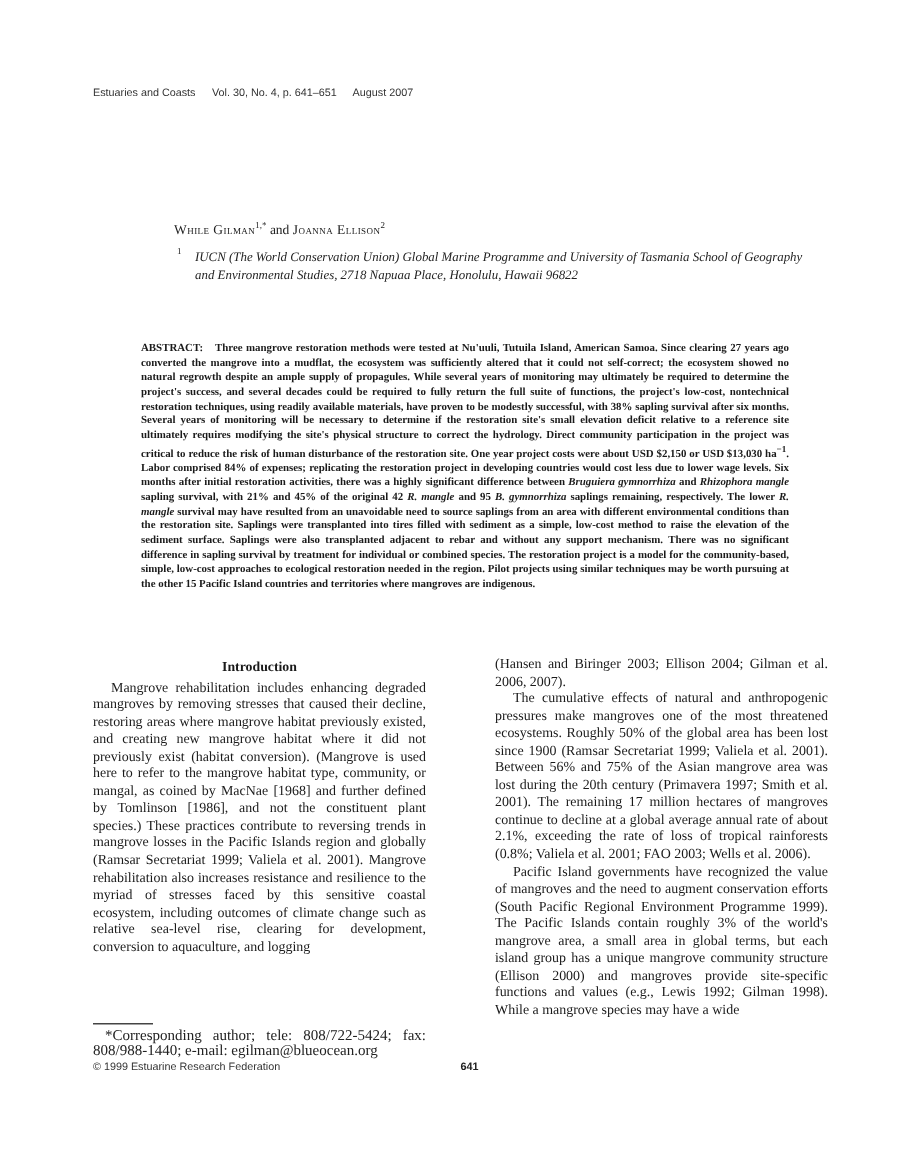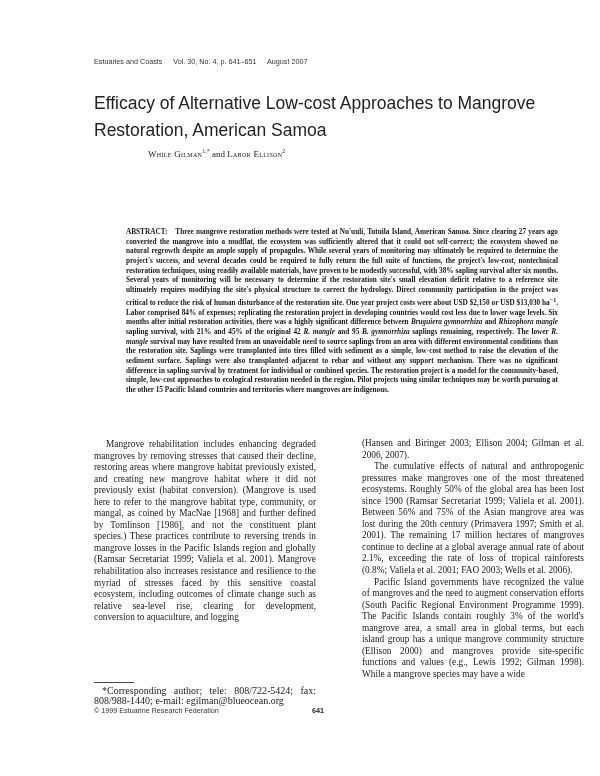--- a/index.html
+++ b/index.html
@@ -1,17 +1,17 @@
 <!DOCTYPE html>
 <html><head>
 <meta charset="utf-8">
 <style>
   html, body { margin: 0; padding: 0; background: #ffffff; }
   body { width: 600px; height: 776px; position: relative; overflow: hidden; color: #1a1a1a; }
-  .page { position: absolute; left: 0; top: 0; width: 560px; height: 776px; margin-left: 32px; }
+  .page { position: absolute; left: 0; top: 0; width: 560px; height: 776px; }
   .running-head { position: absolute; left: 62px; top: 57px; font-family: "Liberation Sans", sans-serif; font-size: 7.2px; color: #333; white-space: nowrap; }
   .running-head span { margin-right: 9px; }
   .title { position: absolute; left: 62px; top: 90px; width: 460px; font-family: "Liberation Sans", sans-serif; font-size: 17.5px; line-height: 27px; color: #222; font-weight: normal; margin: 0; }
   .authors { position: absolute; left: 116px; top: 148px; font-family: "Liberation Serif", serif; font-size: 9px; color: #222; white-space: nowrap; }
   .sc { font-variant: small-caps; letter-spacing: 0.3px; }
   .authors sup { font-size: 6px; }
   .affils { position: absolute; left: 118px; top: 165px; width: 420px; font-family: "Liberation Serif", serif; font-style: italic; font-size: 8.6px; line-height: 12.4px; color: #222; }
   .affil { position: relative; padding-left: 12px; }
   .affil sup { position: absolute; left: 0; top: -3px; font-style: normal; font-size: 6px; }
   .abstract { position: absolute; left: 94px; top: 228px; width: 432px; font-family: "Liberation Serif", serif; font-weight: bold; font-size: 7.25px; line-height: 9.65px; text-align: justify; color: #1a1a1a; }
@@ -19,47 +19,51 @@
   .abstract i { font-style: italic; font-family: Liberation Serif, serif; }
   .col { position: absolute; top: 439px; width: 222px; font-family: "Liberation Serif", serif; font-size: 9.3px; line-height: 11.55px; text-align: justify; color: #1a1a1a; }
   .col-left { left: 62px; }
   .col-right { left: 330px; top: 438px; }
   .sec-head { text-align: center; font-weight: bold; font-size: 9.2px; margin: 0 0 3px 0; }
   .para { margin: 0; text-indent: 12px; hyphens: manual; }
   .para.noindent { text-indent: 0; }
   .footnote-rule { position: absolute; left: 62px; top: 682px; width: 40px; height: 0; border-top: 0.8px solid #444; }
   .footnote { position: absolute; left: 62px; top: 686px; width: 222px; font-family: "Liberation Serif", serif; font-size: 10px; line-height: 9.6px; text-align: justify; color: #222; text-indent: 8px; }
   .footer-left { position: absolute; left: 62px; top: 706px; font-family: "Liberation Sans", sans-serif; font-size: 7.2px; color: #333; }
-  .footer-page { position: absolute; left: 280px; top: 706px; font-family: "Liberation Sans", sans-serif; font-weight: bold; font-size: 7.2px; color: #222; }
+  .footer-page { position: absolute; left: 307px; top: 706px; font-family: "Liberation Sans", sans-serif; font-weight: bold; font-size: 7.2px; color: #222; }
 </style>
 </head>
 <body>
 
 <div class="page">
 
   <div class="running-head">
     <span>Estuaries and Coasts</span>
     <span>Vol. 30, No. 4, p. 641–651</span>
     <span>August 2007</span>
   </div>
 
-  <h1 class="title">Efficacy of Alternative Low-cost Approaches to Mangrove Restoration, American Samoa</h1>
 
   <div class="authors">
-    <span class="sc">While Gilman</span><sup>1,*</sup><span> and </span><span class="sc">Labor Ellison</span><sup>2</sup>
+    <span class="sc">While Gilman</span><sup>1,*</sup><span> and </span><span class="sc">Joanna Ellison</span><sup>2</sup>
   </div>
 
   <div class="affils">
+    <div class="affil">
+      <sup>1</sup>
+      <span>IUCN (The World Conservation Union) Global Marine Programme and University of Tasmania School of Geography and Environmental Studies, 2718 Napuaa Place, Honolulu, Hawaii 96822</span>
+    </div>
   </div>
 
   <div class="abstract">
     <span class="label">ABSTRACT:</span><span>Three mangrove restoration methods were tested at Nu'uuli, Tutuila Island, American Samoa. Since clearing 27 years ago converted the mangrove into a mudflat, the ecosystem was sufficiently altered that it could not self-correct; the ecosystem showed no natural regrowth despite an ample supply of propagules. While several years of monitoring may ultimately be required to determine the project's success, and several decades could be required to fully return the full suite of functions, the project's low-cost, nontechnical restoration techniques, using readily available materials, have proven to be modestly successful, with 38% sapling survival after six months. Several years of monitoring will be necessary to determine if the restoration site's small elevation deficit relative to a reference site ultimately requires modifying the site's physical structure to correct the hydrology. Direct community participation in the project was critical to reduce the risk of human disturbance of the restoration site. One year project costs were about USD $2,150 or USD $13,030 ha</span><sup>−1</sup><span>. Labor comprised 84% of expenses; replicating the restoration project in developing countries would cost less due to lower wage levels. Six months after initial restoration activities, there was a highly significant difference between </span><i>Bruguiera gymnorrhiza</i><span> and </span><i>Rhizophora mangle</i><span> sapling survival, with 21% and 45% of the original 42 </span><i>R. mangle</i><span> and 95 </span><i>B. gymnorrhiza</i><span> saplings remaining, respectively. The lower </span><i>R. mangle</i><span> survival may have resulted from an unavoidable need to source saplings from an area with different environmental conditions than the restoration site. Saplings were transplanted into tires filled with sediment as a simple, low-cost method to raise the elevation of the sediment surface. Saplings were also transplanted adjacent to rebar and without any support mechanism. There was no significant difference in sapling survival by treatment for individual or combined species. The restoration project is a model for the community-based, simple, low-cost approaches to ecological restoration needed in the region. Pilot projects using similar techniques may be worth pursuing at the other 15 Pacific Island countries and territories where mangroves are indigenous.</span>
   </div>
 
   <div class="col col-left">
+    <h2 class="sec-head">Introduction</h2>
     <p class="para">Mangrove rehabilitation includes enhancing de­graded mangroves by removing stresses that caused their decline, restoring areas where mangrove habitat previously existed, and creating new man­grove habitat where it did not previously exist (habitat conversion). (Mangrove is used here to refer to the mangrove habitat type, community, or mangal, as coined by MacNae [1968] and further defined by Tomlinson [1986], and not the constit­uent plant species.) These practices contribute to reversing trends in mangrove losses in the Pacific Islands region and globally (Ramsar Secretariat 1999; Valiela et al. 2001). Mangrove rehabilitation also increases resistance and resilience to the myriad of stresses faced by this sensitive coastal ecosystem, including outcomes of climate change such as relative sea-level rise, clearing for develop­ment, conversion to aquaculture, and logging</p>
   </div>
 
   <div class="col col-right">
     <p class="para noindent">(Hansen and Biringer 2003; Ellison 2004; Gilman et al. 2006, 2007).</p>
     <p class="para">The cumulative effects of natural and anthropo­genic pressures make mangroves one of the most threatened ecosystems. Roughly 50% of the global area has been lost since 1900 (Ramsar Secretariat 1999; Valiela et al. 2001). Between 56% and 75% of the Asian mangrove area was lost during the 20th century (Primavera 1997; Smith et al. 2001). The remaining 17 million hectares of mangroves con­tinue to decline at a global average annual rate of about 2.1%, exceeding the rate of loss of tropical rainforests (0.8%; Valiela et al. 2001; FAO 2003; Wells et al. 2006).</p>
     <p class="para">Pacific Island governments have recognized the value of mangroves and the need to augment conservation efforts (South Pacific Regional Envi­ronment Programme 1999). The Pacific Islands contain roughly 3% of the world's mangrove area, a small area in global terms, but each island group has a unique mangrove community structure (Ellison 2000) and mangroves provide site-specific functions and values (e.g., Lewis 1992; Gilman 1998). While a mangrove species may have a wide</p>
   </div>
 
   <div class="footnote-rule"></div>

